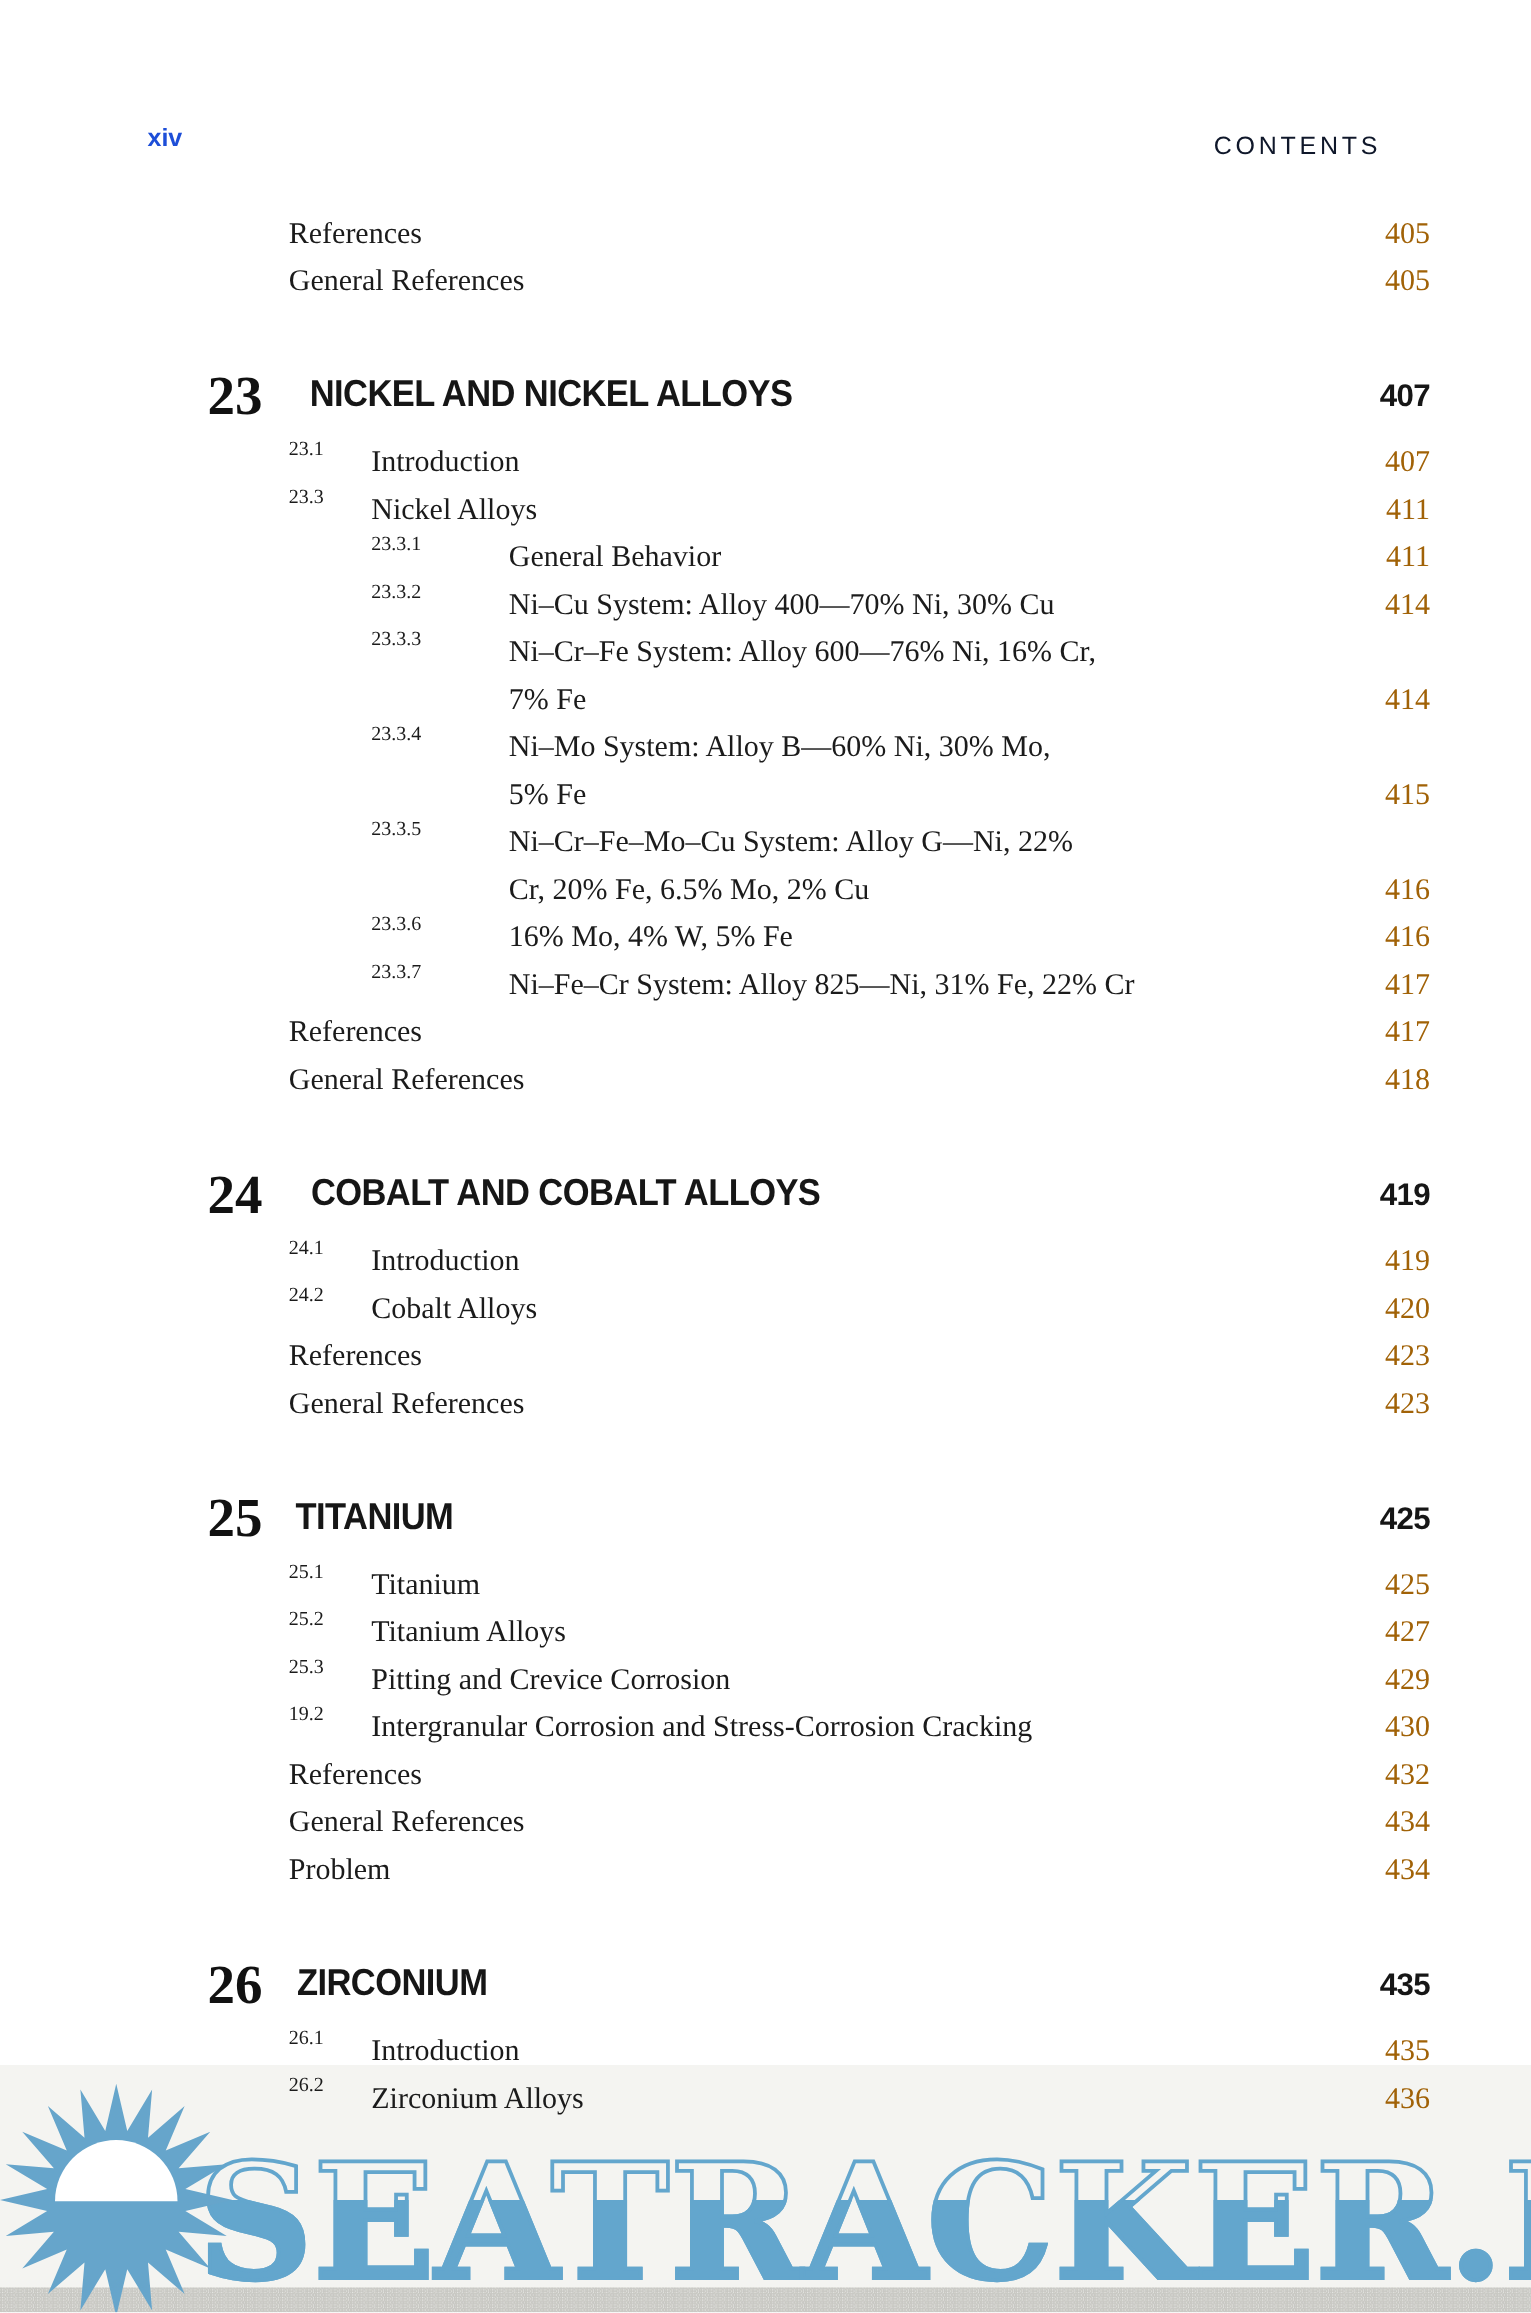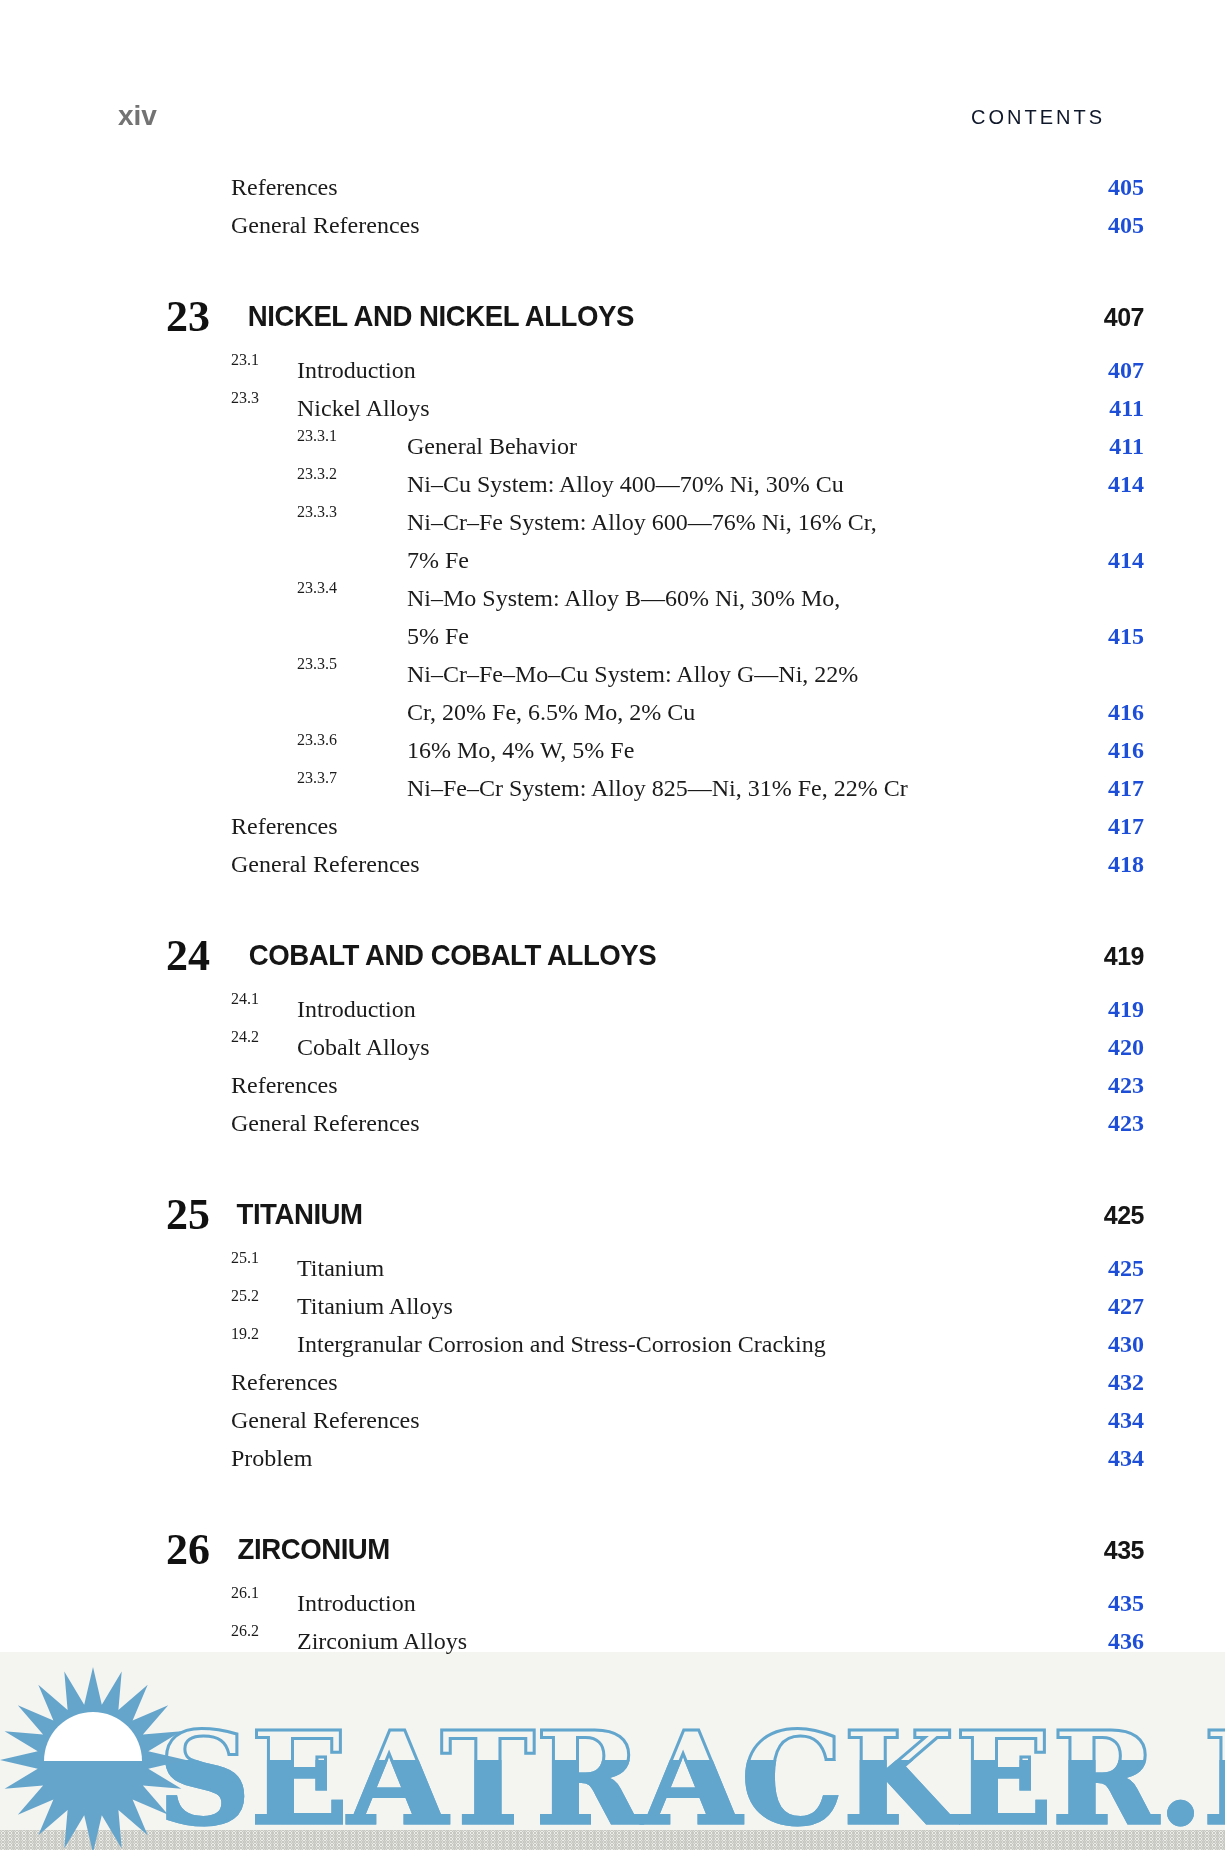--- a/index.html
+++ b/index.html
@@ -8,33 +8,33 @@
     width:1225px;height:1850px;
     background:#ffffff;
     overflow:hidden;
     font-family:"Liberation Serif", serif;
     color:#1b1b1b;
   }
   
   .folio{
     position:absolute;left:118px;top:100px;
     font-family:"Liberation Sans", sans-serif;
-    font-weight:bold;font-size:28px;color:#737373;
+    font-weight:bold;font-size:20px;color:#1d4ed8;
   }
   .running-title{
     position:absolute;top:106px;right:120px;
     font-family:"Liberation Sans", sans-serif;
     font-size:20px;letter-spacing:3px;color:#0f172a;
   }
   
   #toc{
     position:absolute;left:0;top:168px;width:1100px;z-index:3;padding-left:44px;
   }
   .line{display:flex;align-items:baseline;line-height:38px;font-size:24px;}
-  .pg{margin-left:auto;padding-left:20px;font-size:24px;color:#1d4ed8;white-space:nowrap;font-weight:bold;}
+  .pg{margin-left:auto;padding-left:20px;font-size:24px;color:#a16207;white-space:nowrap;}
   .row{display:flex;}
   .row .num{flex:none;}
   .row .lines{flex:1;min-width:0;}
   
   .row.backmatter{margin-left:187px;}
   
   .row.section{margin-left:187px;}
   .row.section .num{width:66px;}
   
   .row.subsection{margin-left:253px;}
@@ -297,20 +297,29 @@
       <div class="row section">
         <span class="num">25.2</span>
         <span class="lines">
           <span class="line">
             <span>Titanium Alloys</span>
             <span class="pg">427</span>
           </span>
         </span>
       </div>
       <div class="row section">
+        <span class="num">25.3</span>
+        <span class="lines">
+          <span class="line">
+            <span>Pitting and Crevice Corrosion</span>
+            <span class="pg">429</span>
+          </span>
+        </span>
+      </div>
+      <div class="row section">
         <span class="num">19.2</span>
         <span class="lines">
           <span class="line">
             <span>Intergranular Corrosion and Stress-Corrosion Cracking</span>
             <span class="pg">430</span>
           </span>
         </span>
       </div>
       <div class="row backmatter">
         <span class="lines">

